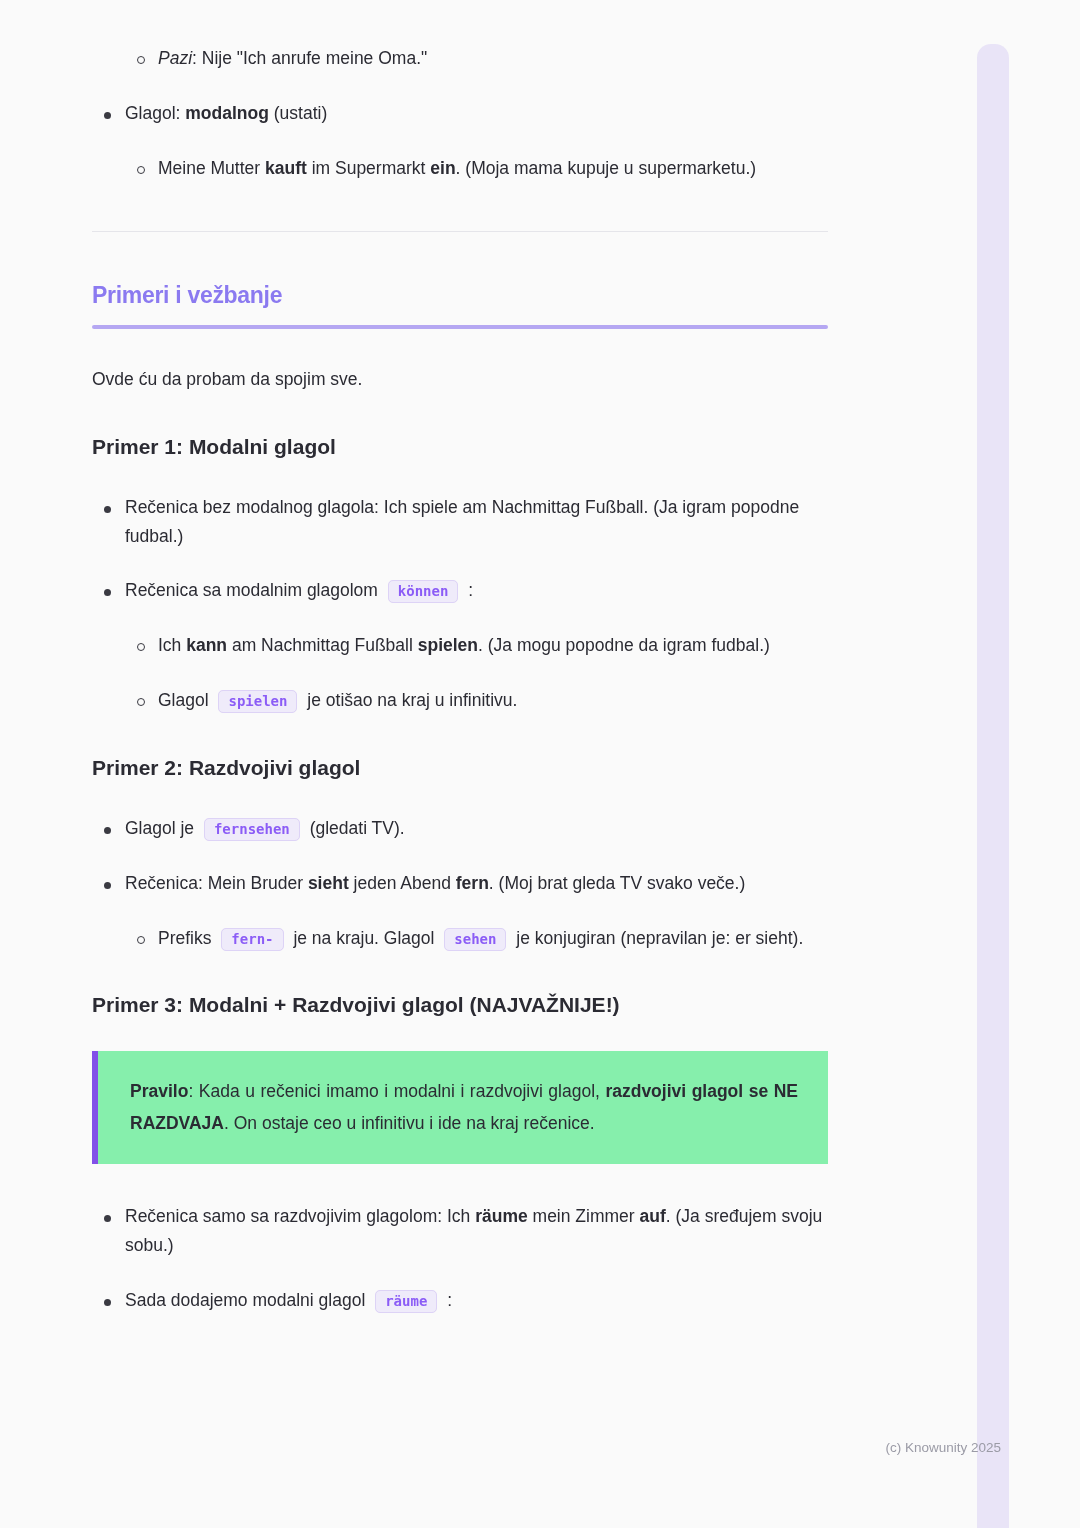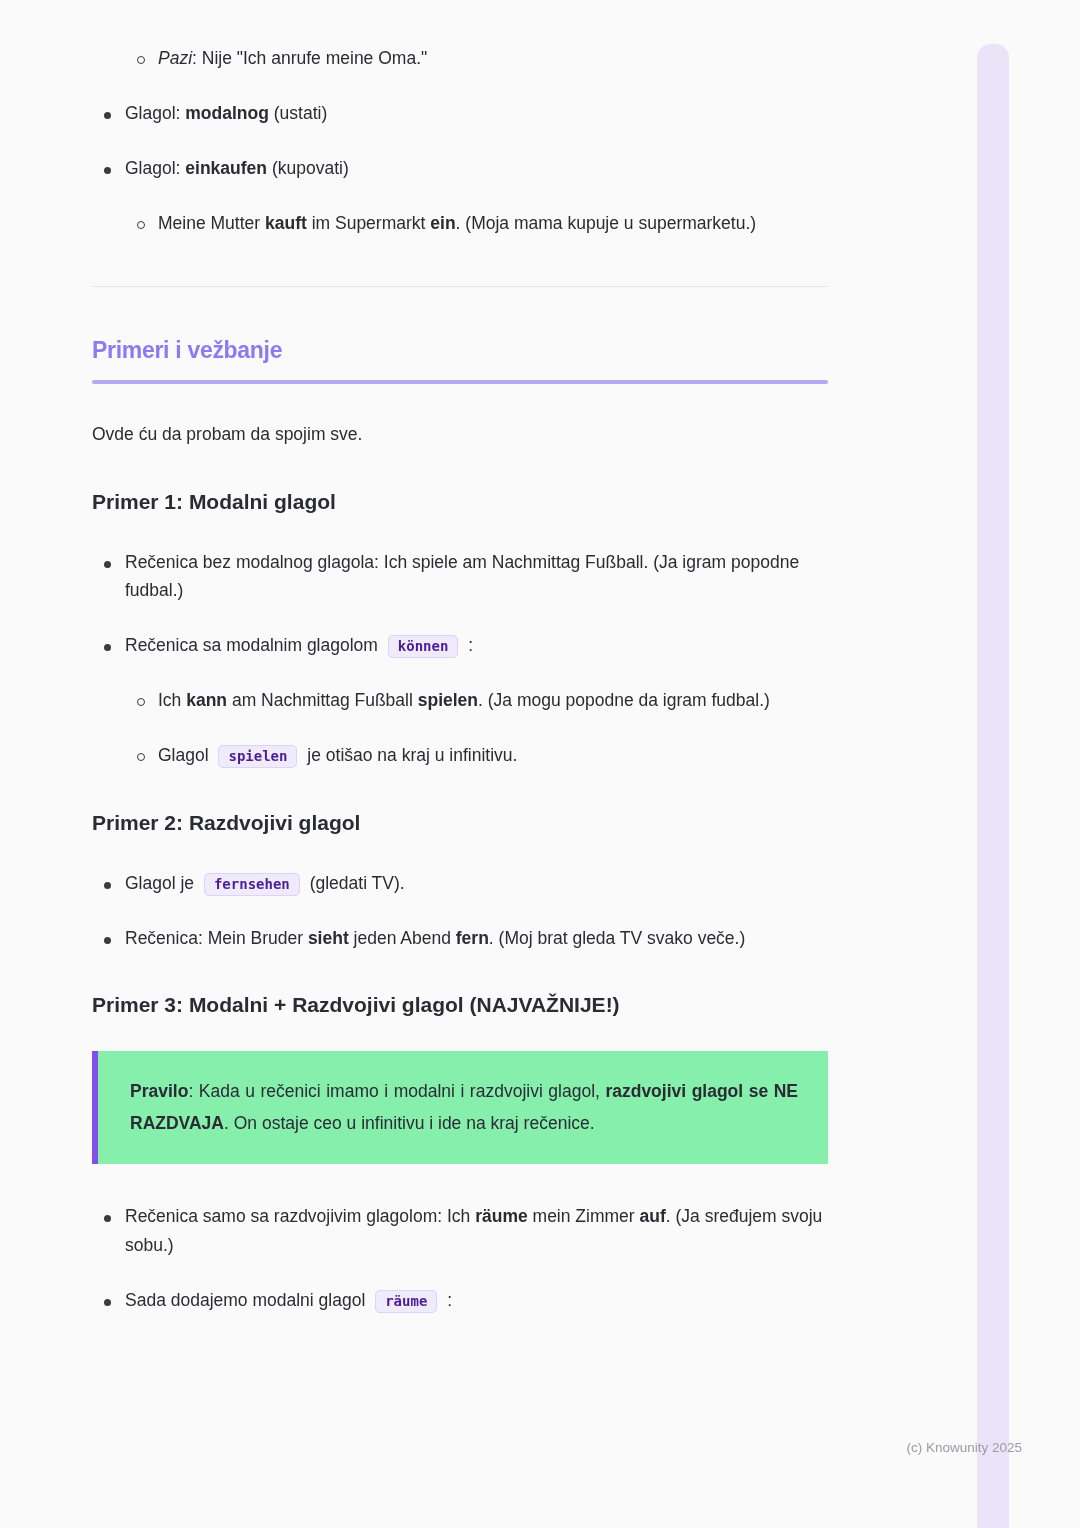--- a/index.html
+++ b/index.html
@@ -30,21 +30,21 @@
   .marker.circle::before {
     content: ""; display: inline-block; width: 6px; height: 6px;
     border-radius: 50%; border: 1.5px solid #3a3a42; background: transparent; margin-top: 10px;
   }
   .li-text { flex: 1; }
   .b { font-weight: bold; }
   .i { font-style: italic; text-align: center; }
   .code-chip {
     font-family: "DejaVu Sans Mono", monospace;
     font-size: 14px; font-weight: bold;
-    color: #4c1d95;
+    color: #8b5cf6;
     background: #efebfa;
     border: 1px solid #ddd3f6;
     border-radius: 5px;
     padding: 2px 9px 3px 9px;
     margin: 0 5px;
     white-space: nowrap;
   }
   .divider { height: 1px; background: #e5e5ea; margin: 48px 0 50px 0; }
   .h1 {
     font-size: 23px; font-weight: bold;
@@ -69,43 +69,39 @@
   .scroll-strip {
     position: absolute;
     right: 71px; top: 44px;
     width: 32px; height: 1484px;
     background: #e9e4f7;
     border-radius: 14px 14px 0 0;
     z-index: 0;
   }
   .footer-note {
     position: absolute;
-    right: 58px; top: 1440px;
+    right: 79px; top: 1440px;
     font-size: 13.5px;
     color: #9b9ba6;
     z-index: 2;
   }
 </style>
 </head>
 <body>
 
 <div class="scroll-strip"></div>
 
 <div class="doc">
     <div class="li li2">
       <span class="marker circle"></span>
       <div class="li-text"><span class="i">Pazi</span><span>: Nije "Ich anrufe meine Oma."</span></div>
     </div>
     <div class="li li1">
       <span class="marker disc"></span>
       <div class="li-text"><span>Glagol: </span><span class="b">modalnog</span><span> (ustati)</span></div>
-    </div>
-    <div class="li li1">
-      <span class="marker disc"></span>
-      <div class="li-text"><span>Glagol: </span><span class="b">einkaufen</span><span> (kupovati)</span></div>
     </div>
     <div class="li li2">
       <span class="marker circle"></span>
       <div class="li-text"><span>Meine Mutter </span><span class="b">kauft</span><span> im Supermarkt </span><span class="b">ein</span><span>. (Moja mama kupuje u supermarketu.)</span></div>
     </div>
     <div class="divider"></div>
     <h1 class="h1">Primeri i vežbanje</h1>
     <div class="h1-underline"></div>
     <div class="p"><span>Ovde ću da probam da spojim sve.</span></div>
     <div class="h3">Primer 1: Modalni glagol</div>
@@ -127,20 +123,24 @@
     </div>
     <div class="h3">Primer 2: Razdvojivi glagol</div>
     <div class="li li1">
       <span class="marker disc"></span>
       <div class="li-text"><span>Glagol je </span><span class="code-chip">fernsehen</span><span> (gledati TV).</span></div>
     </div>
     <div class="li li1">
       <span class="marker disc"></span>
       <div class="li-text"><span>Rečenica: Mein Bruder </span><span class="b">sieht</span><span> jeden Abend </span><span class="b">fern</span><span>. (Moj brat gleda TV svako veče.)</span></div>
     </div>
+    <div class="li li2">
+      <span class="marker circle"></span>
+      <div class="li-text"><span>Prefiks </span><span class="code-chip">fern-</span><span> je na kraju. Glagol </span><span class="code-chip">sehen</span><span> je konjugiran (nepravilan je: er sieht).</span></div>
+    </div>
     <div class="h3">Primer 3: Modalni + Razdvojivi glagol (NAJVAŽNIJE!)</div>
     <div class="callout"><span class="b">Pravilo</span><span>: Kada u rečenici imamo i modalni i razdvojivi glagol, </span><span class="b">razdvojivi glagol se NE RAZDVAJA</span><span>. On ostaje ceo u infinitivu i ide na kraj rečenice.</span></div>
     <div class="li li1">
       <span class="marker disc"></span>
       <div class="li-text"><span>Rečenica samo sa razdvojivim glagolom: Ich </span><span class="b">räume</span><span> mein Zimmer </span><span class="b">auf</span><span>. (Ja sređujem svoju sobu.)</span></div>
     </div>
     <div class="li li1">
       <span class="marker disc"></span>
       <div class="li-text"><span>Sada dodajemo modalni glagol </span><span class="code-chip">räume</span><span> :</span></div>
     </div>

